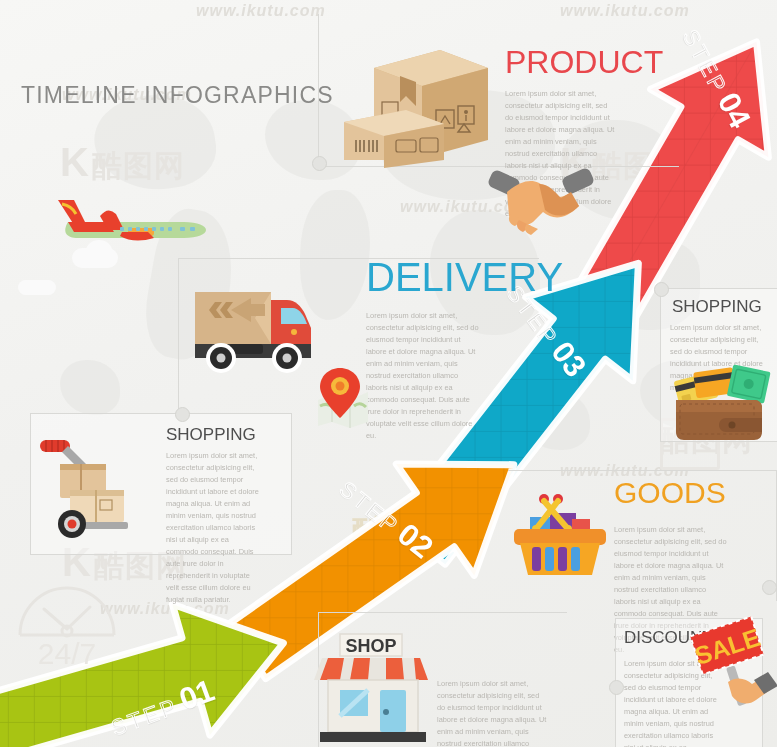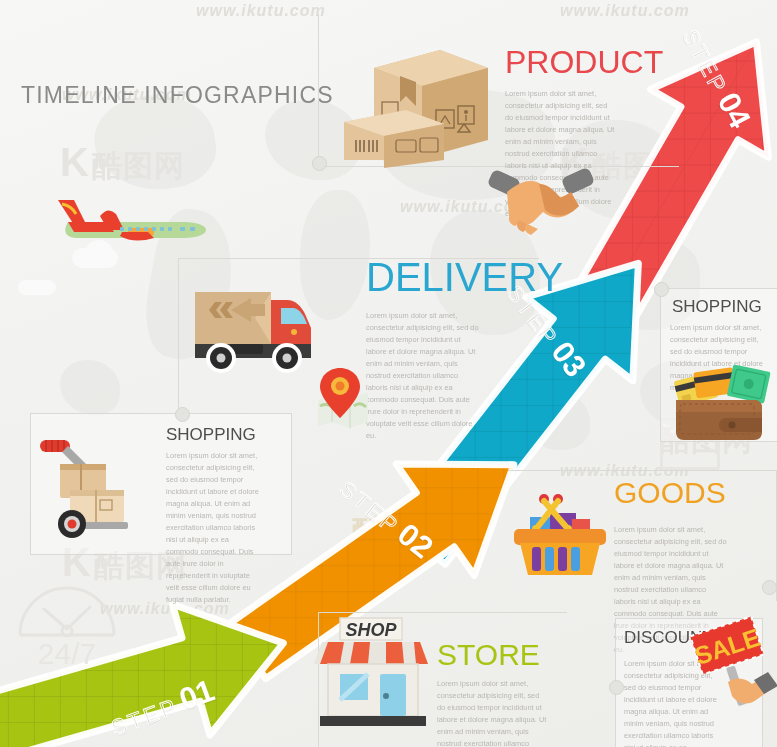--- a/index.html
+++ b/index.html
@@ -338,24 +338,23 @@
         <rect x="46" y="60" width="9" height="24" rx="3"></rect>
       </g>
       <g fill="#4a9fe0">
         <rect x="33" y="60" width="9" height="24" rx="3"></rect>
         <rect x="59" y="60" width="9" height="24" rx="3"></rect>
       </g>
     </svg>
   </div>
 
   <div class="panel nb" style="left:318px;top:612px;width:248px;height:135px;border-left:1px solid #d9d9d6;border-top:1px solid #d9d9d6;"></div>
-  <div class="ptitle" style="left:437px;top:638px;font-size:30px;color:#a8c413;">STORE</div>
   <div class="ptext" style="left:437px;top:678px;width:110px;">Lorem ipsum dolor sit amet, consectetur adipisicing elit, sed do eiusmod tempor incididunt ut labore et dolore magna aliqua. Ut enim ad minim veniam, quis nostrud exercitation ullamco laboris nisi ut aliquip ex ea commodo consequat. Duis aute irure dolor in reprehenderit in voluptate velit esse cillum dolore eu.</div>
 
-  <div class="icon" style="left:318px;top:616px;font-style:italic;">
+  <div class="icon" style="left:318px;top:632px;">
     <svg width="110" height="112" viewBox="0 0 110 112">
       <rect x="22" y="2" width="62" height="22" fill="#f5f2ec" stroke="#e0dcd4" stroke-width="1.5"></rect>
       <text x="53" y="20" font-family="Liberation Sans, sans-serif" font-size="18" font-weight="700" fill="#3a3a3a" text-anchor="middle">SHOP</text>
       <path d="M4 26 h98 l8 22 h-114 z" fill="#e8e5de"></path>
       <g fill="#ec5f3c">
         <path d="M4 26 h16 l-4 22 h-20 z" transform="translate(6 0)"></path>
         <path d="M36 26 h16 l-2 22 h-18 z"></path>
         <path d="M68 26 h16 l2 22 h-18 z"></path>
         <path d="M96 26 h6 l8 22 h-12 z"></path>
       </g>

